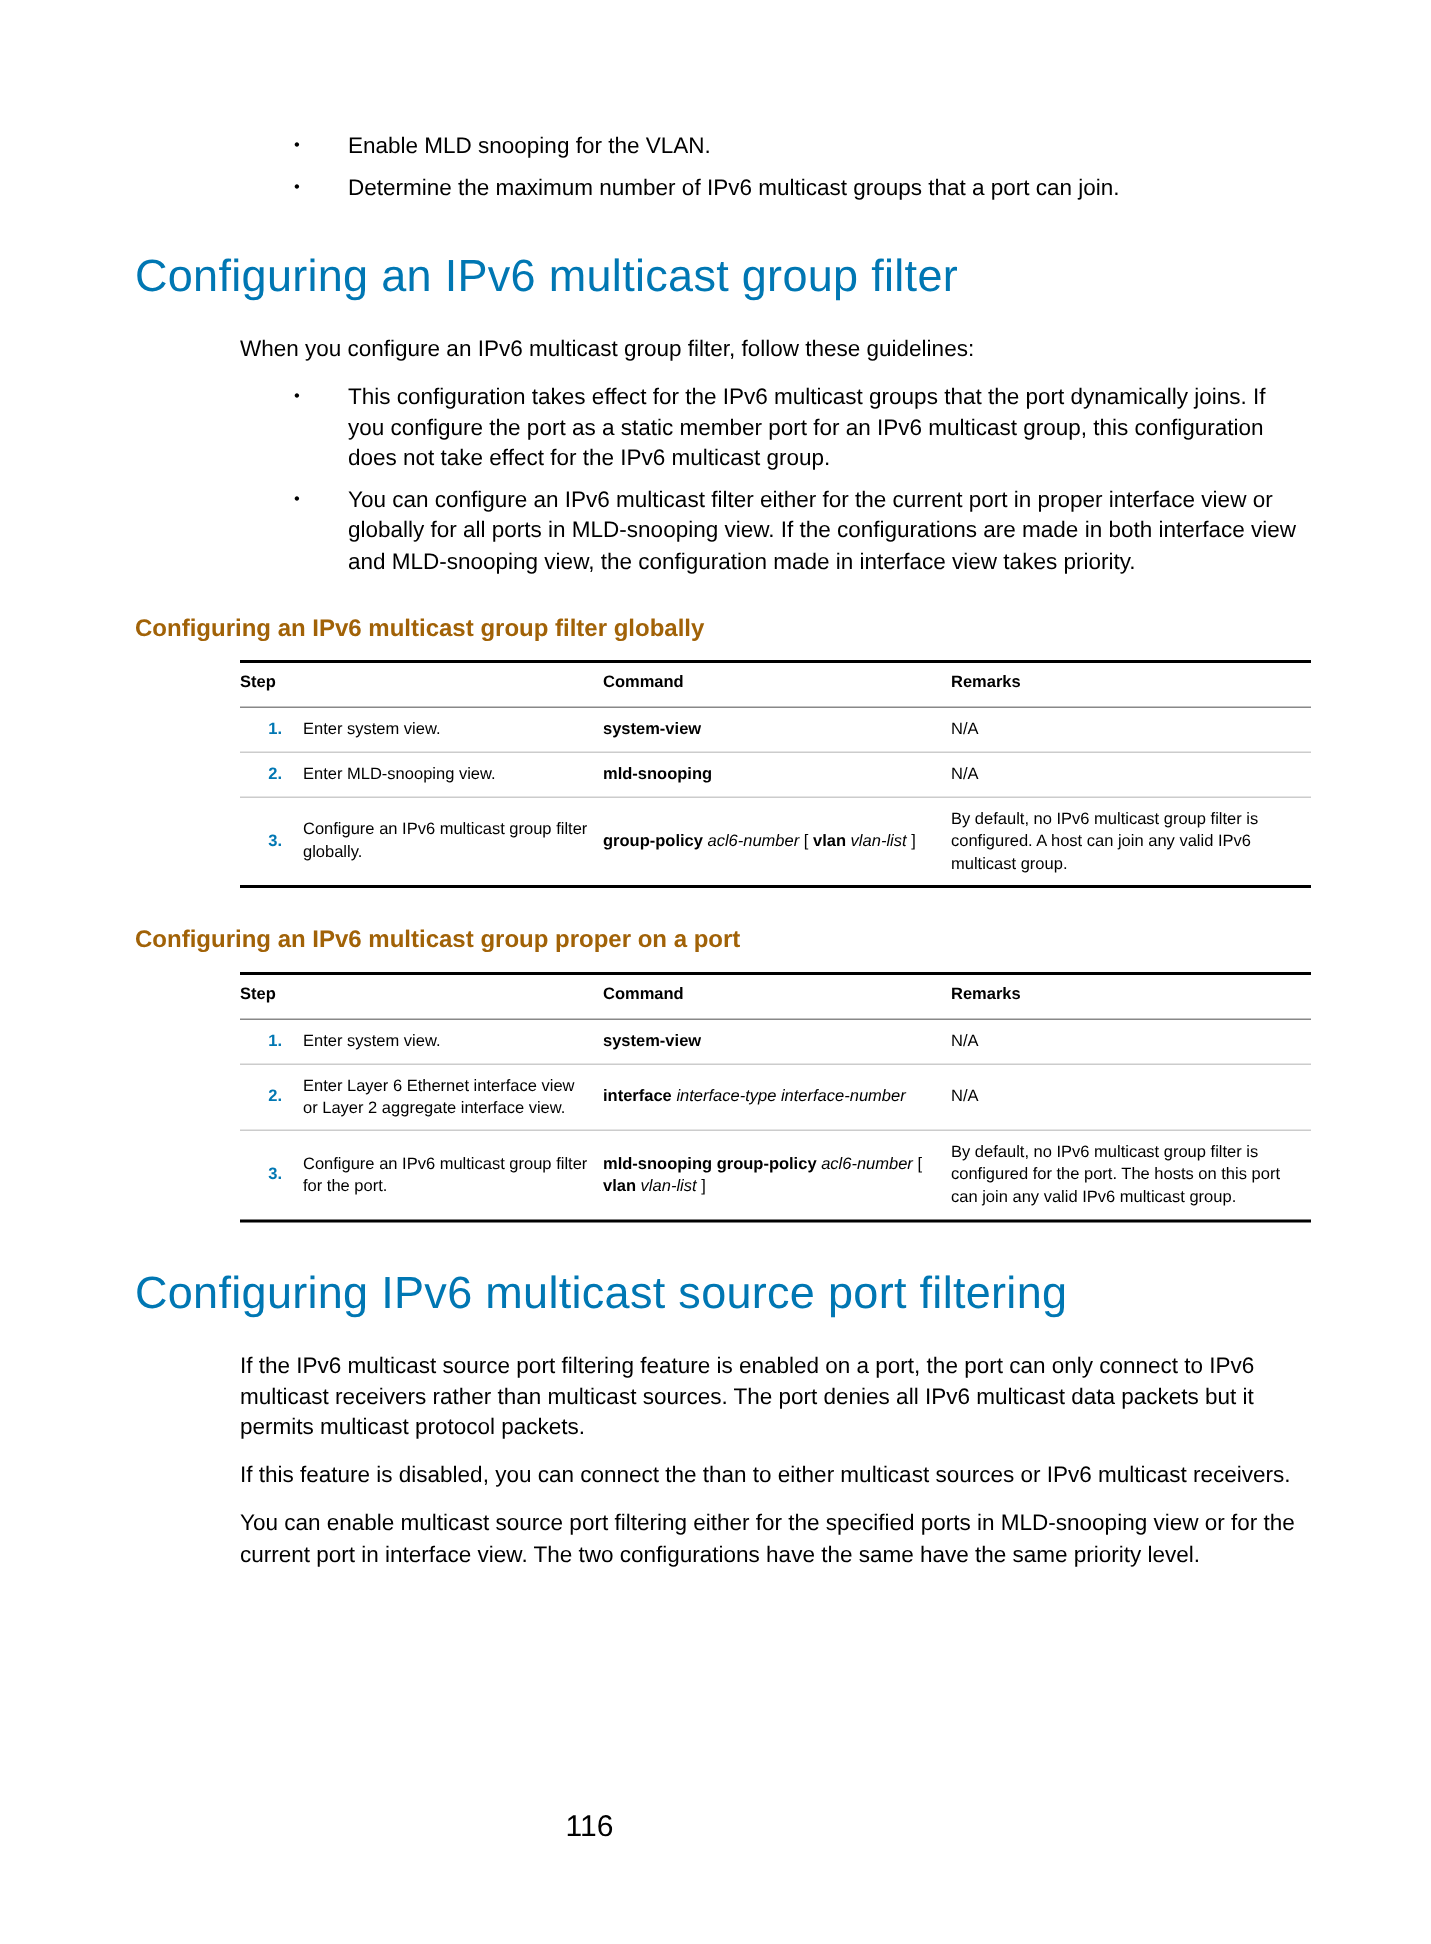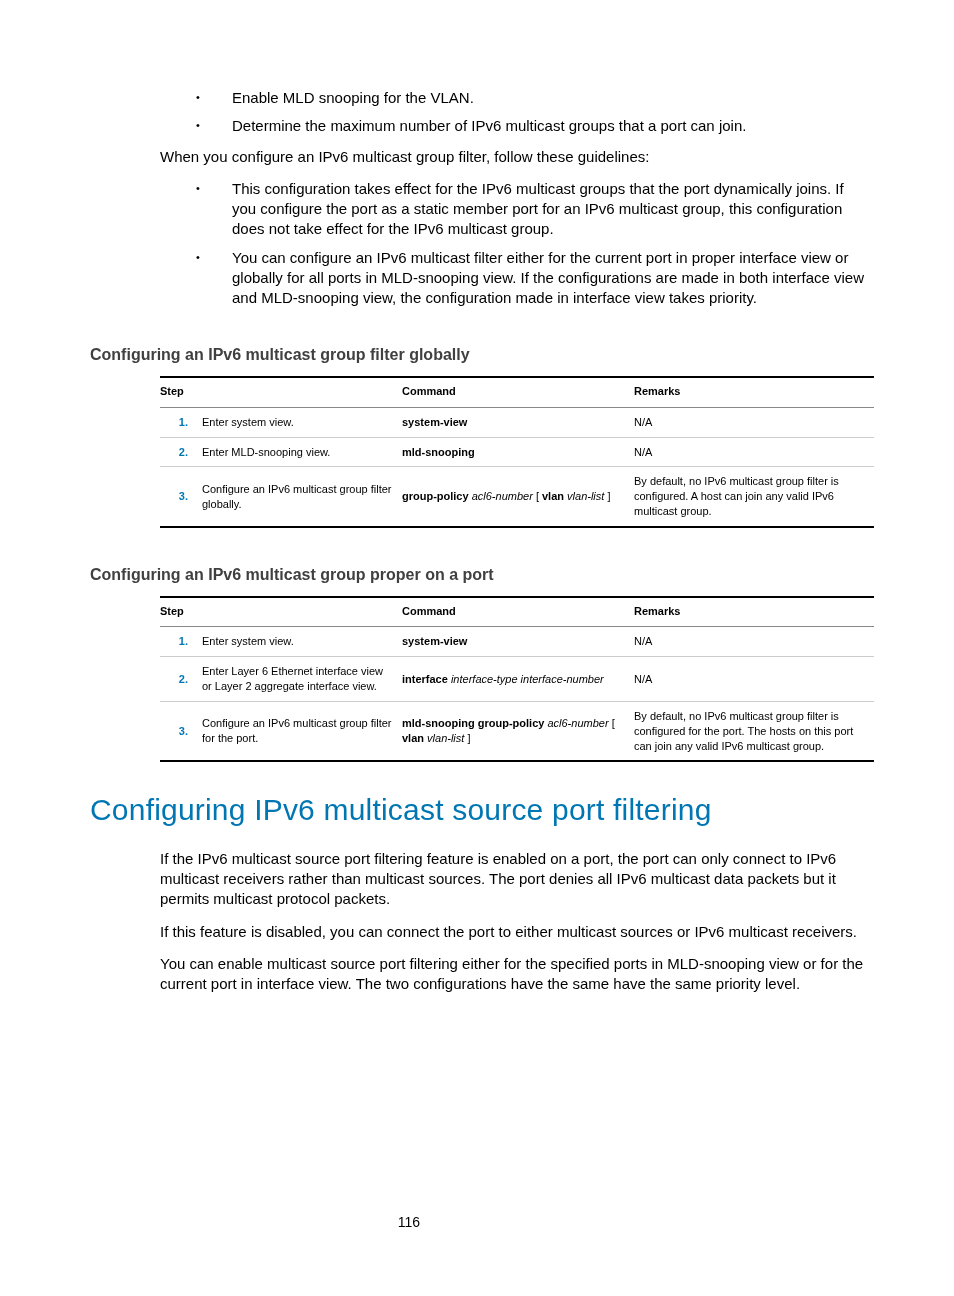--- a/index.html
+++ b/index.html
@@ -41,24 +41,24 @@
     color: #000;
   }
   h2.section {
     color: #0077b3;
     font-weight: 300;
     font-size: 30px;
     margin: 28px 0 18px -70px;
     letter-spacing: 0.2px;
   }
   h3.subsection {
-    color: #404040;
+    color: #a16207;
     font-weight: bold;
     font-size: 16px;
-    margin: 36px 0 10px -70px;
+    margin: 24px 0 10px -70px;
   }
   p.para {
     margin: 10px 0 12px 0;
   }
   table.steps {
     width: 714px;
     border-collapse: collapse;
     margin-top: 4px;
     margin-bottom: 6px;
     font-size: 11px;
@@ -92,38 +92,39 @@
     font-weight: bold;
     text-align: right;
     padding-right: 10px;
     vertical-align: middle;
   }
   .cmd-bold { font-weight: bold; }
   .cmd-ital { font-style: italic; }
   .pagenum {
     position: absolute;
     bottom: 64px;
-    left: 16px;
+    left: 0;
     width: 786px;
     text-align: center;
-    font-size: 14px;
+    font-size: 20px;
   }
 </style>
 </head>
 <body>
 
 <div class="page">
 
   <div class="content">
 
     <ul class="bullet-list">
       <li>Enable MLD snooping for the VLAN.</li>
       <li>Determine the maximum number of IPv6 multicast groups that a port can join.</li>
     </ul>
 
+    <h2 class="section">Configuring an IPv6 multicast group filter</h2>
 
     <p class="para">When you configure an IPv6 multicast group filter, follow these guidelines:</p>
 
     <ul class="bullet-list">
       <li>This configuration takes effect for the IPv6 multicast groups that the port dynamically joins. If you configure the port as a static member port for an IPv6 multicast group, this configuration does not take effect for the IPv6 multicast group.</li>
       <li>You can configure an IPv6 multicast filter either for the current port in proper interface view or globally for all ports in MLD-snooping view. If the configurations are made in both interface view and MLD-snooping view, the configuration made in interface view takes priority.</li>
     </ul>
 
     <h3 class="subsection">Configuring an IPv6 multicast group filter globally</h3>
 
@@ -219,19 +220,19 @@
             <span> ]</span>
           </td>
           <td>By default, no IPv6 multicast group filter is configured for the port. The hosts on this port can join any valid IPv6 multicast group.</td>
         </tr>
       </tbody>
     </table>
 
     <h2 class="section">Configuring IPv6 multicast source port filtering</h2>
 
     <p class="para">If the IPv6 multicast source port filtering feature is enabled on a port, the port can only connect to IPv6 multicast receivers rather than multicast sources. The port denies all IPv6 multicast data packets but it permits multicast protocol packets.</p>
-    <p class="para">If this feature is disabled, you can connect the port to either multicast sources or IPv6 multicast receivers.</p>
+    <p class="para">If this feature is disabled, you can connect the than to either multicast sources or IPv6 multicast receivers.</p>
     <p class="para">You can enable multicast source port filtering either for the specified ports in MLD-snooping view or for the current port in interface view. The two configurations have the same have the same priority level.</p>
 
   </div>
 
   <div class="pagenum">116</div>
 </div>
 
 </body></html>

